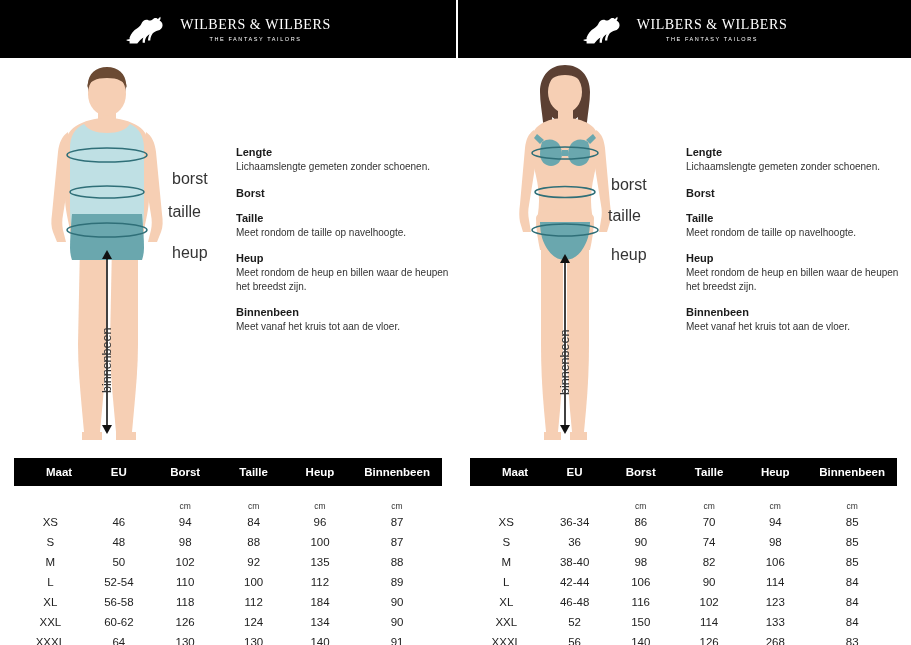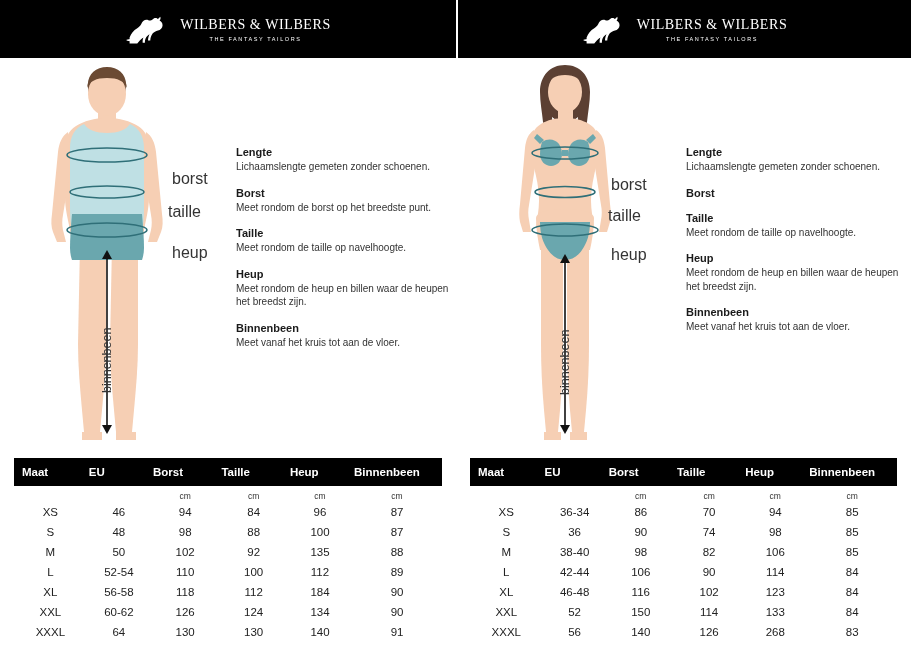--- a/index.html
+++ b/index.html
@@ -89,35 +89,35 @@
   .table-wrap { position: relative; }
   .table-wrap.left { width: 456px; padding: 0 14px; }
   .table-wrap.right { width: 455px; padding: 0 14px; }
   table { width: 100%; border-collapse: collapse; }
   thead th {
     background: #000000;
     color: #ffffff;
     font-size: 11.5px;
     font-weight: bold;
     padding: 8px 2px;
-    text-align: left;
-  }
-  thead th.col-maat { text-align: left; padding-left: 8px; width: 17%; }
+    text-align: center;
+  }
+  thead th.col-maat { text-align: left; padding-left: 32px; width: 17%; }
   thead th.col-eu  { width: 15%; }
   thead th.col-borst { width: 16%; }
   thead th.col-taille { width: 16%; }
   thead th.col-heup { width: 15%; }
   thead th.col-bb { width: 21%; }
   tbody td {
     font-size: 11.5px;
     color: #222222;
     text-align: center;
     padding: 4px 2px;
   }
-  tr.unit-row td { font-size: 8.5px; color: #333333; padding-top: 5px; padding-bottom: 1px; }
+  tr.unit-row td { font-size: 8.5px; color: #333333; padding-top: 15px; padding-bottom: 1px; }
   tr.unit-row td.blank { font-size: 0; }
 </style>
 </head>
 <body>
 
 <div class="page">
 
   <div class="header-row">
 
     <div class="header-half left">
@@ -195,21 +195,20 @@
       <span class="fig-label" style="left:172px; top:186px;">heup</span>
       <span class="vert-label" style="left:100px; top:335px;">binnenbeen</span>
 
       <div class="textcol left">
         <div class="tb">
           <div class="tb-title">Lengte</div>
           <div class="tb-body">Lichaamslengte gemeten zonder schoenen.</div>
         </div>
         <div class="tb">
           <div class="tb-title">Borst</div>
-          <div class="tb-body">Meet rondom de borst op het breedste punt.</div>
         </div>
         <div class="tb">
           <div class="tb-title">Taille</div>
           <div class="tb-body">Meet rondom de taille op navelhoogte.</div>
         </div>
         <div class="tb">
           <div class="tb-title">Heup</div>
           <div class="tb-body">Meet rondom de heup en billen waar de heupen het breedst zijn.</div>
         </div>
         <div class="tb">

